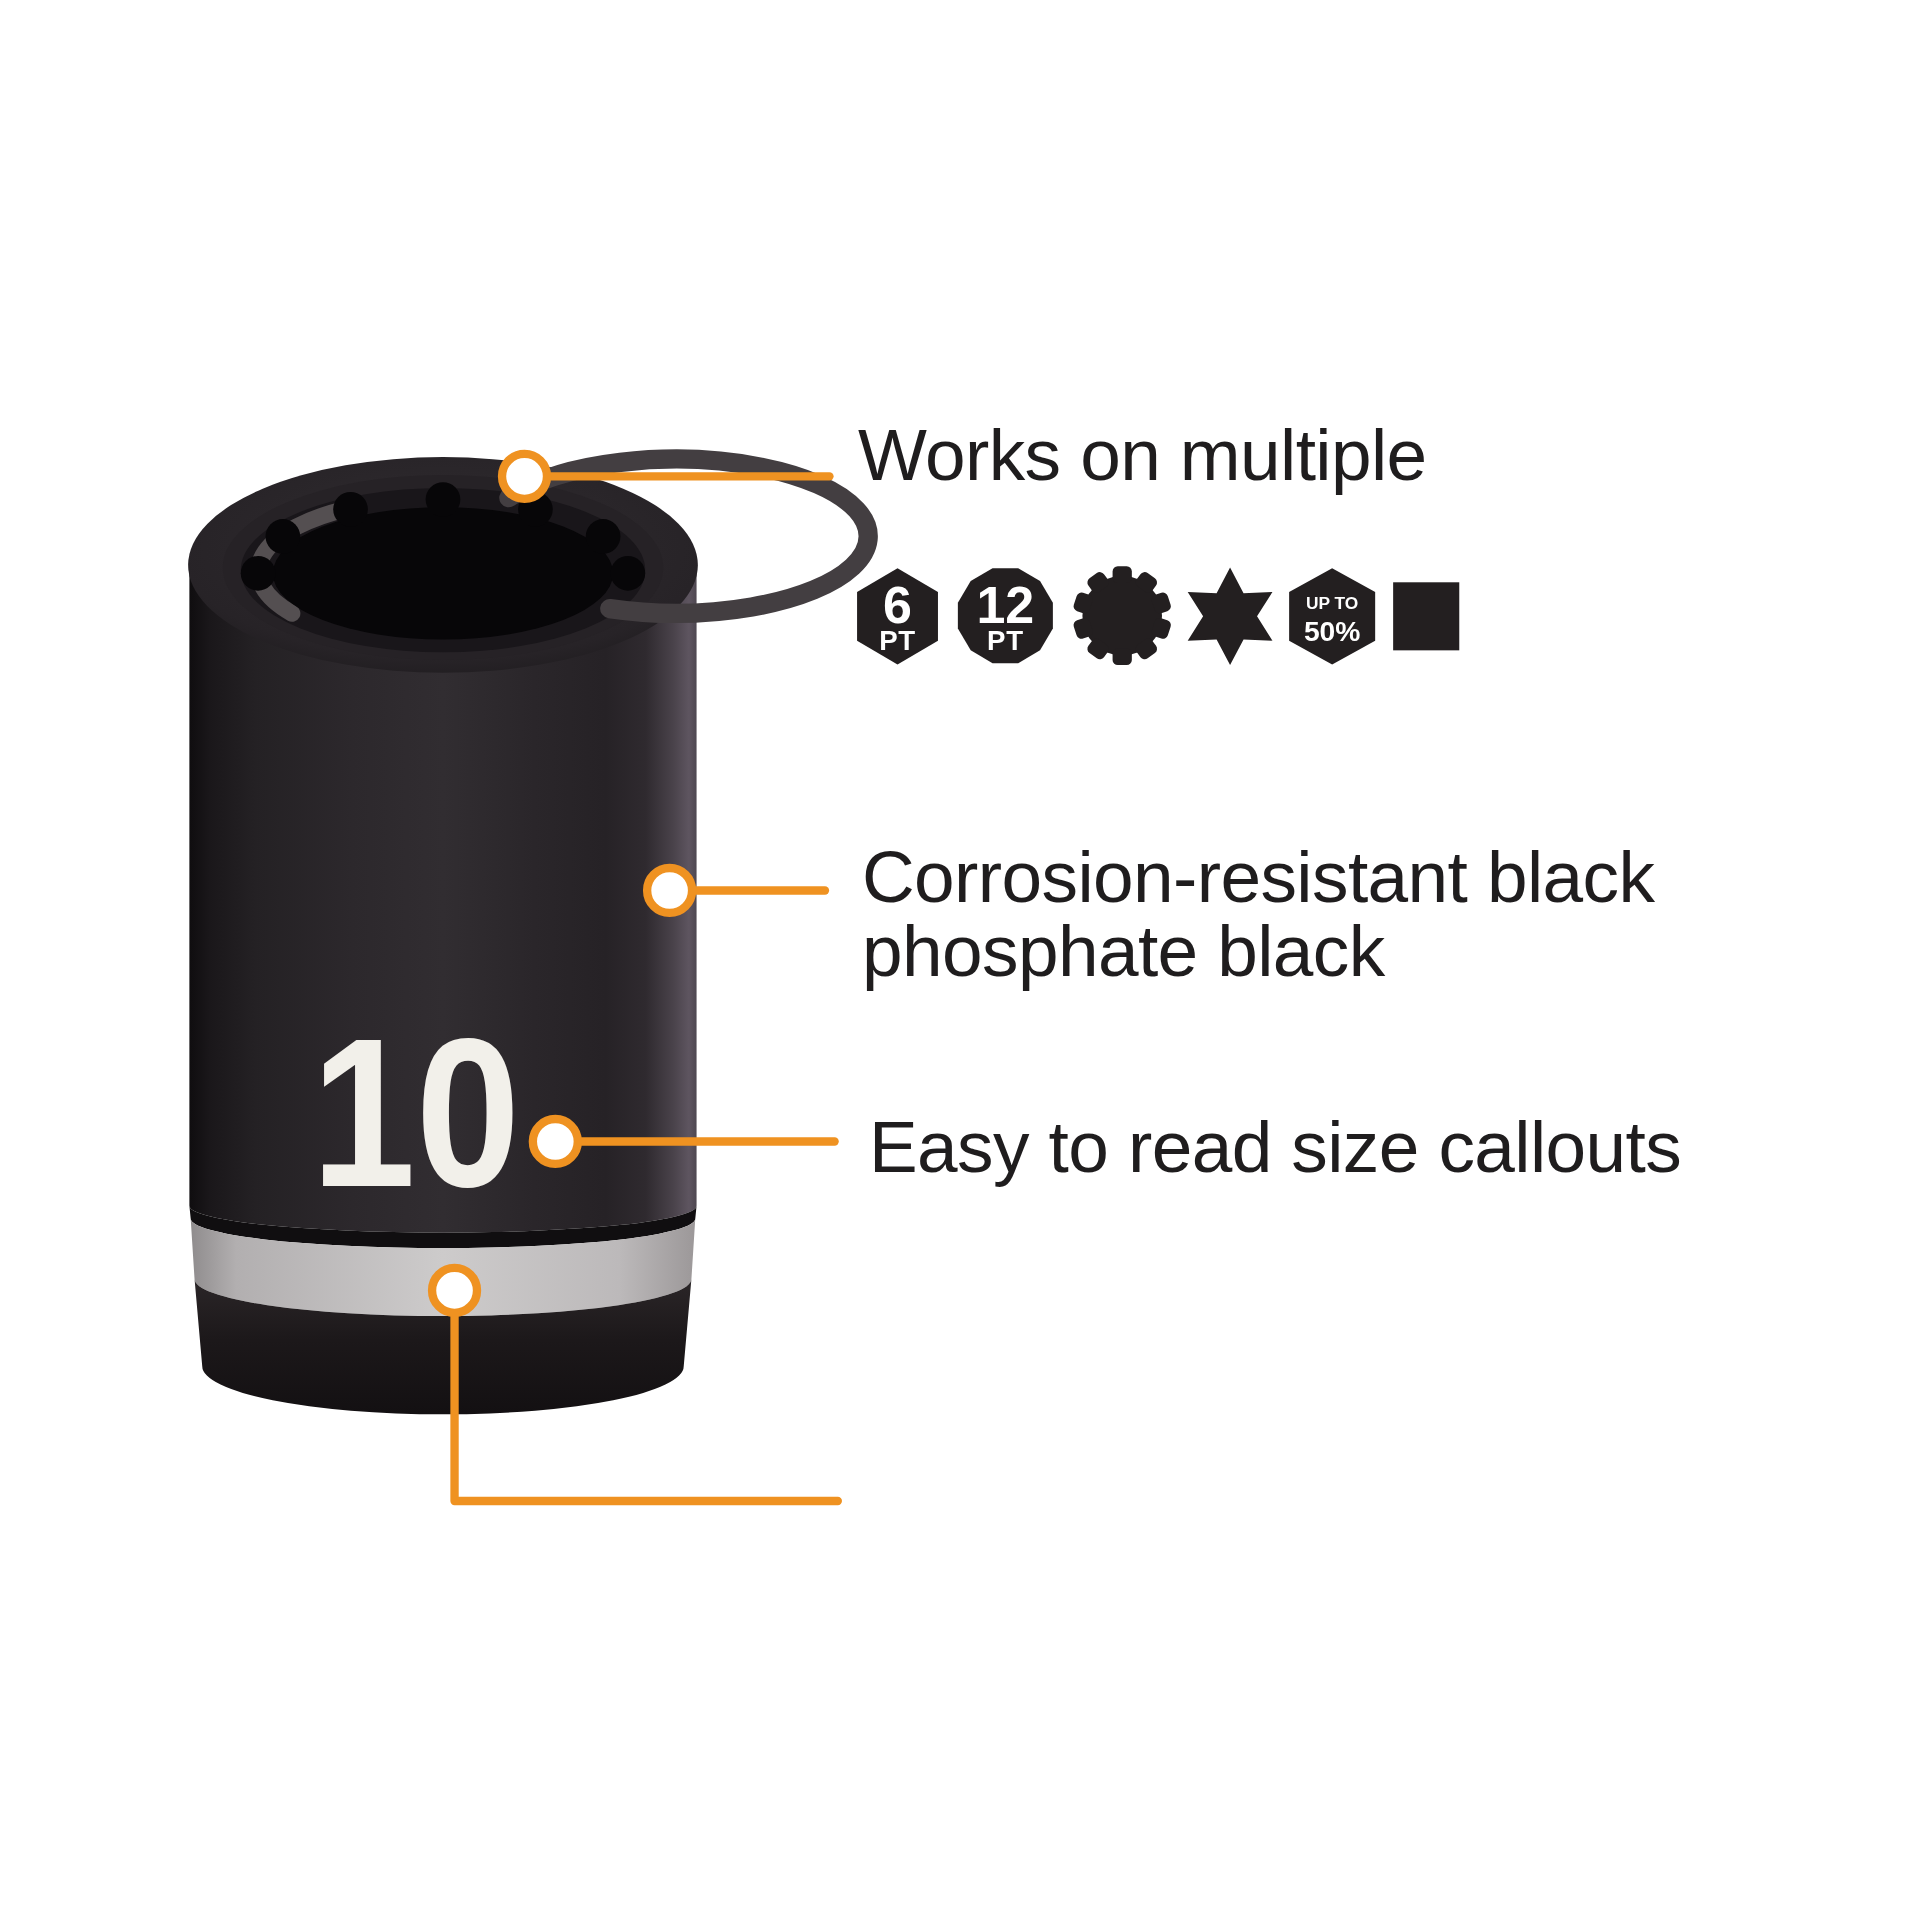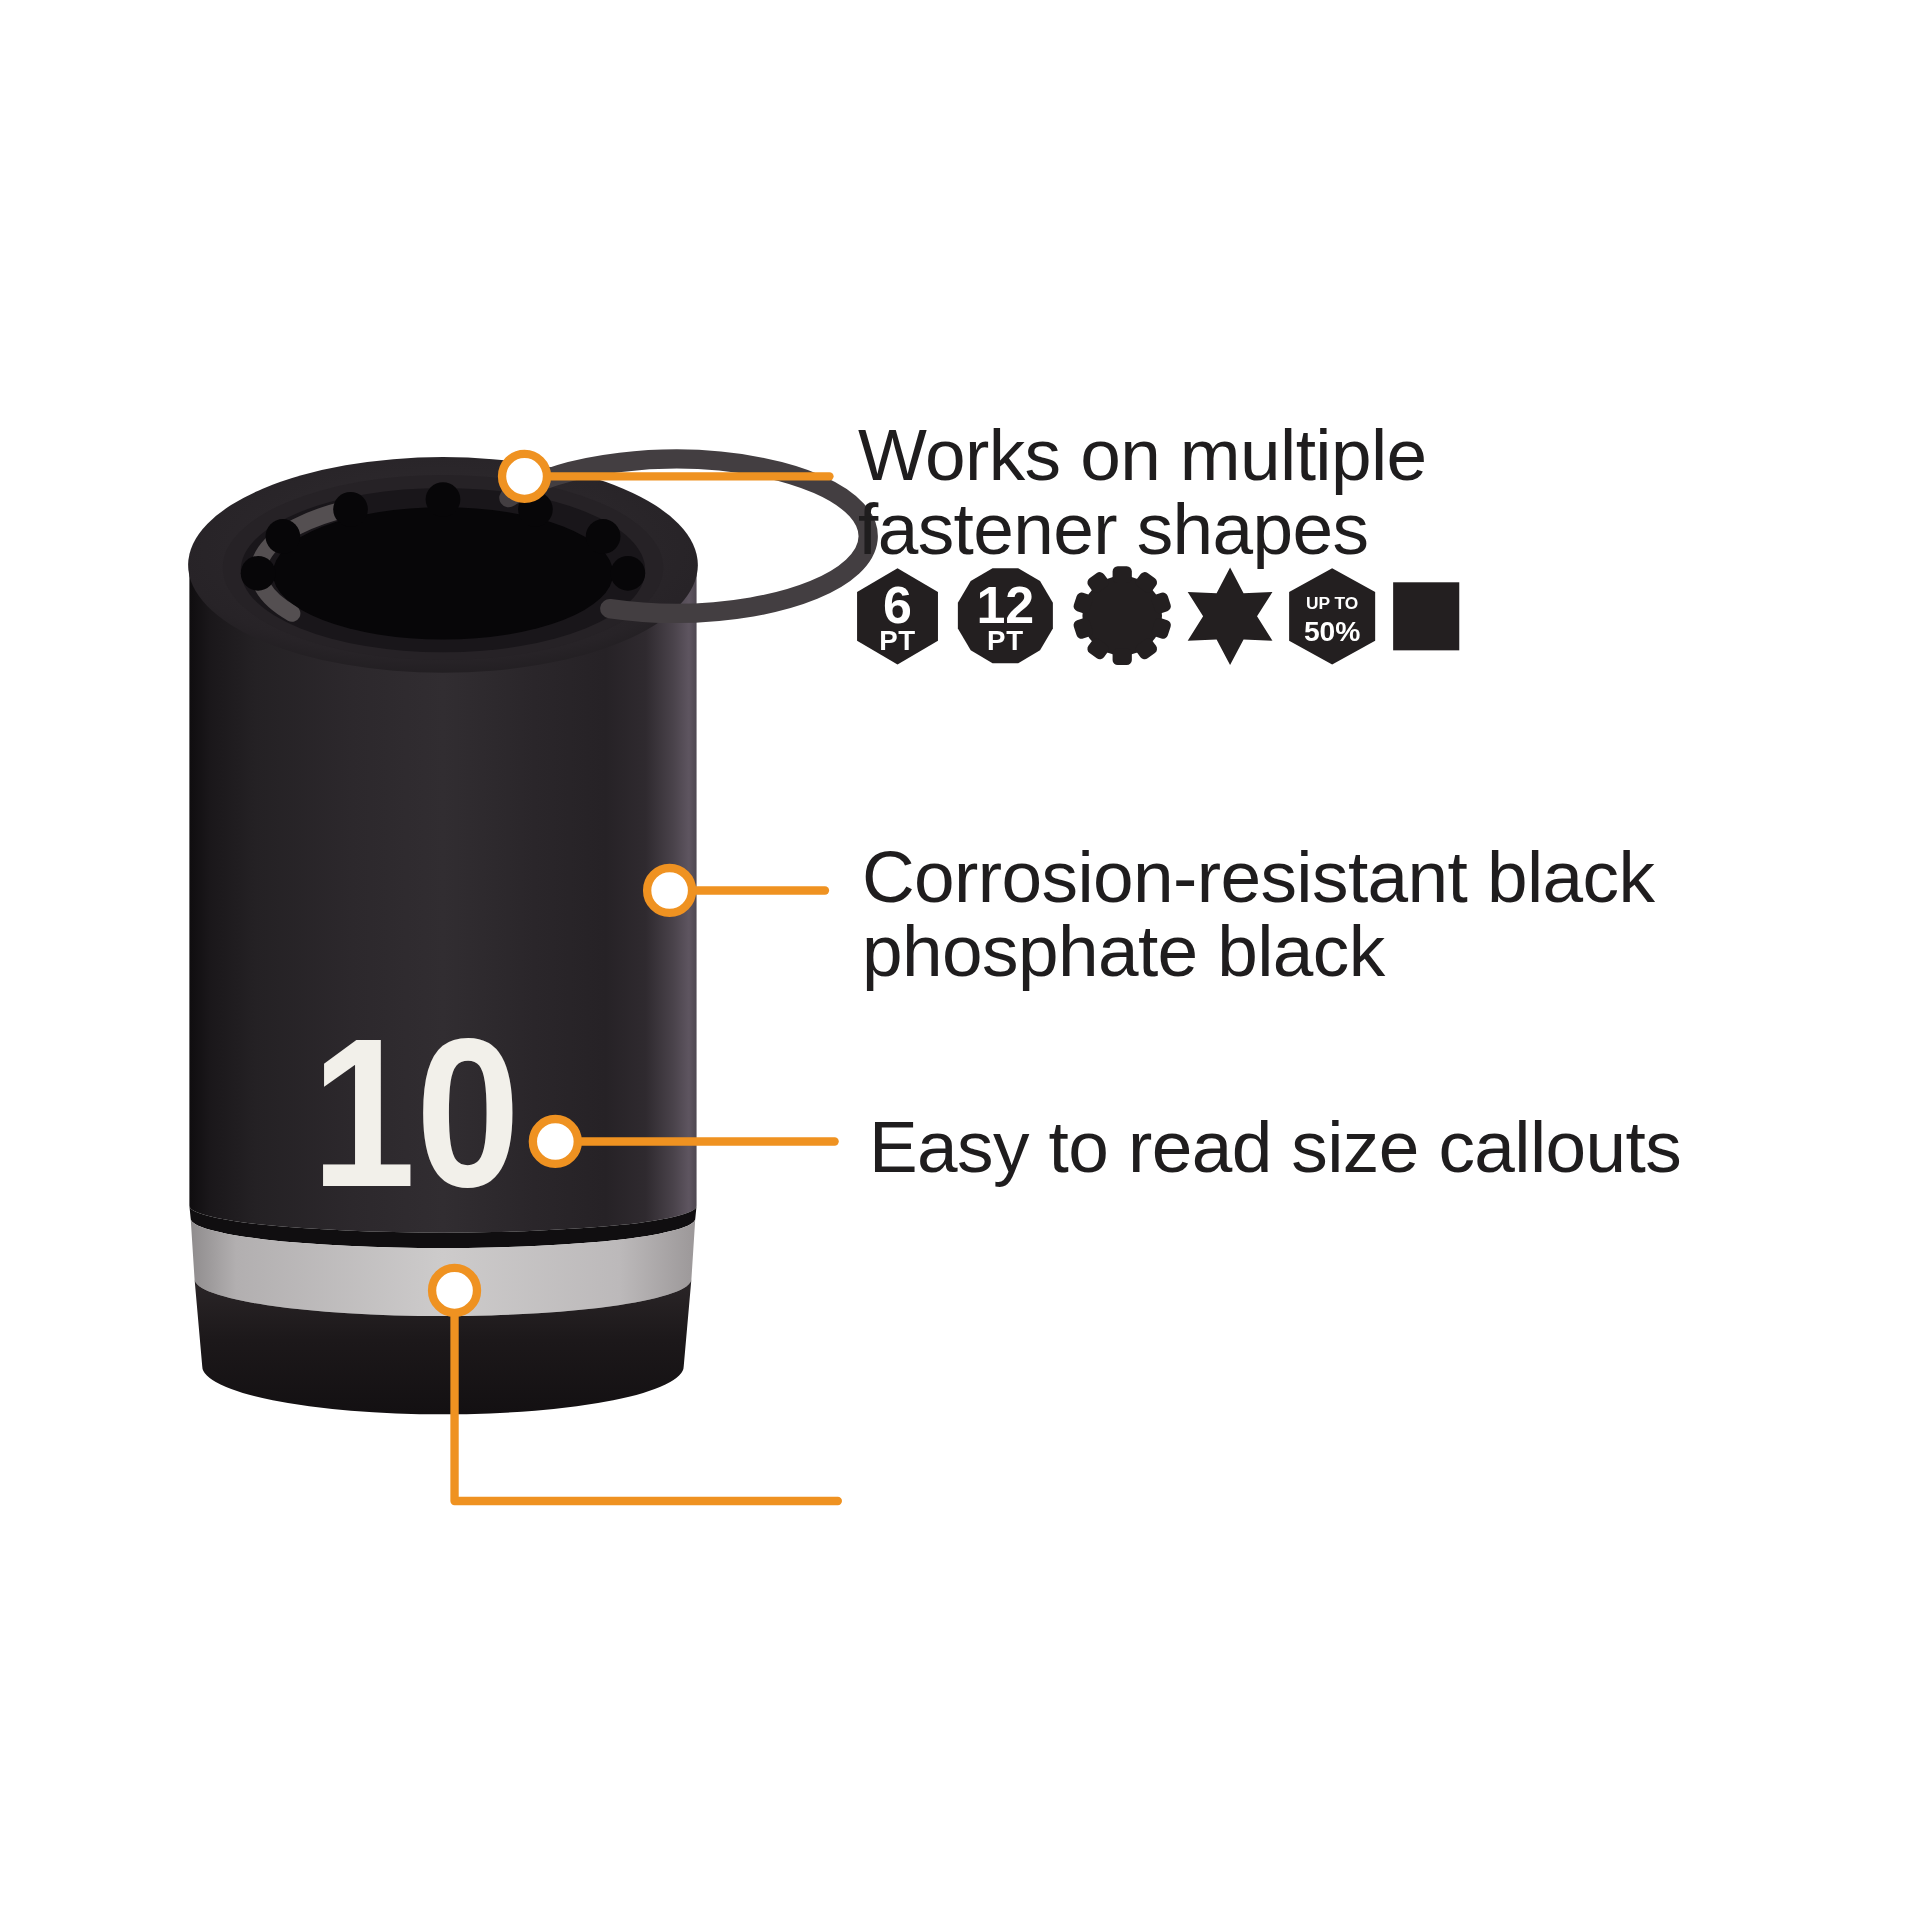--- a/index.html
+++ b/index.html
@@ -138,21 +138,20 @@
       </g>
 
       <g>
         <rect x="2170" y="907" width="103" height="106"></rect>
       </g>
     </g>
   </svg>
 
   <div class="callout-text" style="left:858px;top:418px;">
     <div>Works on multiple</div>
-    <div>fastener shapes</div>
   </div>
 
   <div class="callout-text" style="left:862px;top:840px;">
     <div>Corrosion-resistant black</div>
     <div>phosphate black</div>
   </div>
 
   <div class="callout-text" style="left:869px;top:1110px;">
     <div>Easy to read size callouts</div>
   </div>

